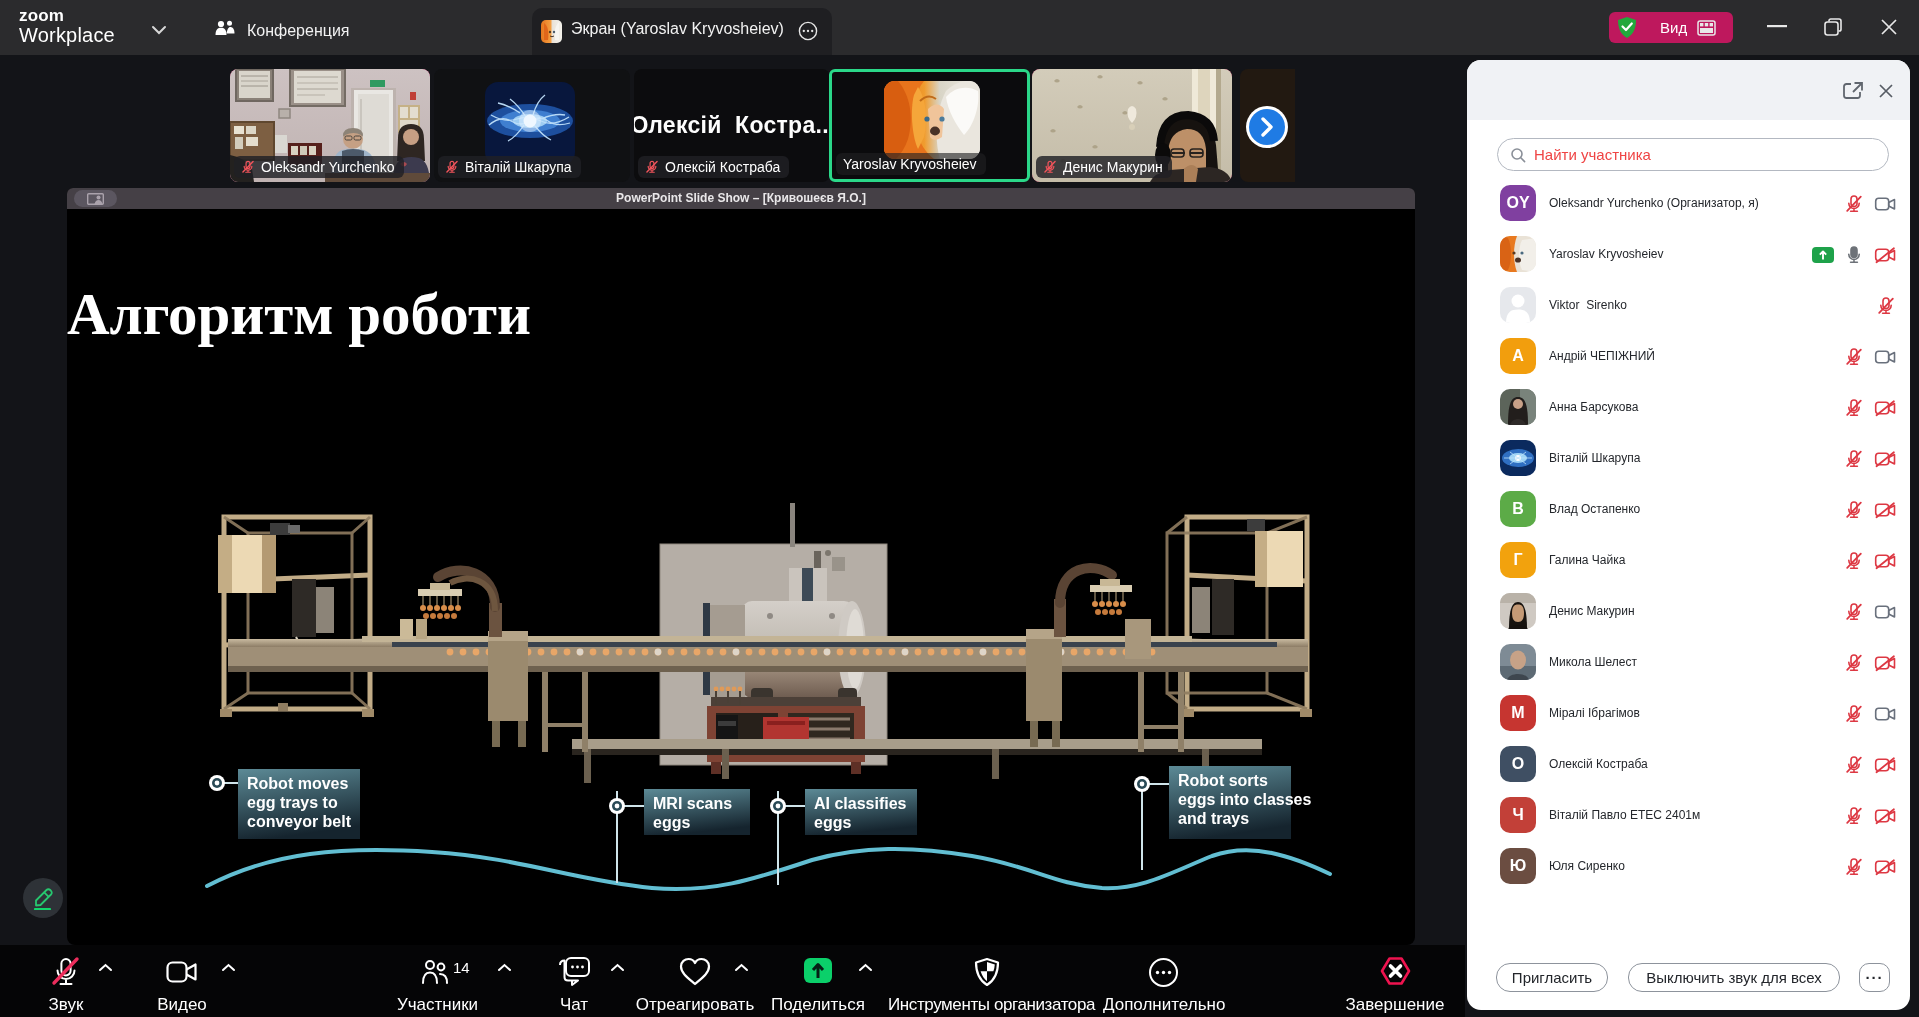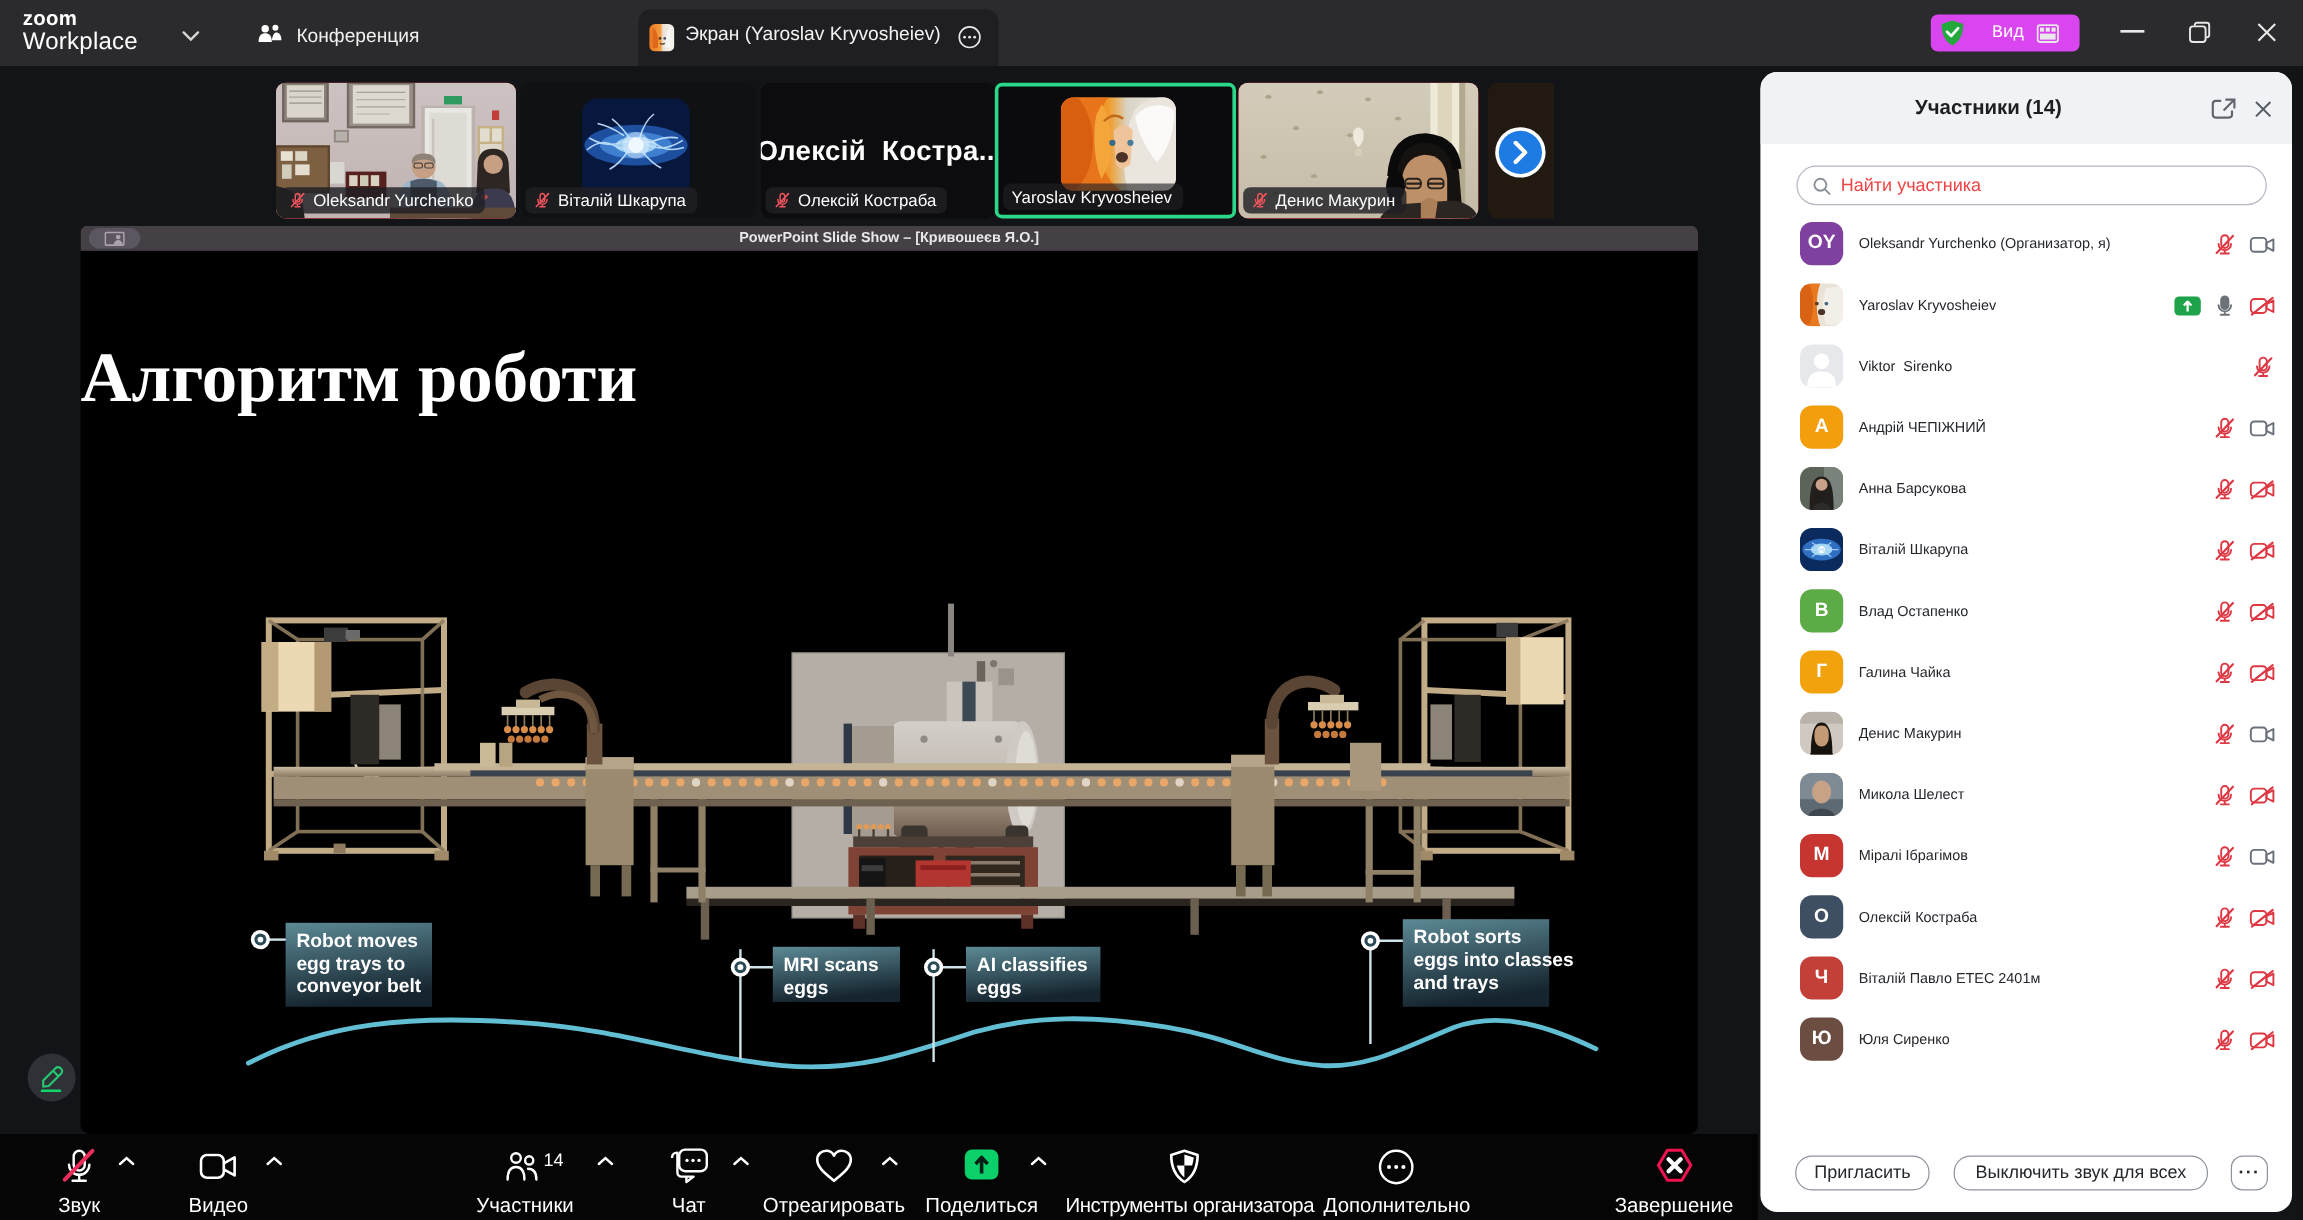--- a/index.html
+++ b/index.html
@@ -8,23 +8,23 @@
   .abs { position:absolute; }
   
   #topbar { position:absolute; left:0; top:0; width:1919px; height:55px; background:#2b2b2d; }
   #zoomlogo { position:absolute; left:19px; top:7px; color:#fff; line-height:1; }
   #zoomlogo .z1 { font-size:17px; font-weight:bold; letter-spacing:.2px; }
   #zoomlogo .z2 { font-size:20px; font-weight:400; margin-top:1px; letter-spacing:.2px; }
   .tabtext { color:#f2f2f2; font-size:16px; }
   #activetab { position:absolute; left:532px; top:8px; width:300px; height:47px;
      background:#1f1f22; border-radius:10px 10px 0 0; }
   #viewpill { position:absolute; left:1609px; top:12px; width:124px; height:31px;
-     background:#d946ef; border-radius:6px;font-family:Liberation Mono, monospace; }
+     background:#be185d; border-radius:6px; }
   
-  .tile { position:absolute; top:69px; height:113px; border-radius:8px; overflow:hidden; background:#ef4444; }
+  .tile { position:absolute; top:69px; height:113px; border-radius:8px; overflow:hidden; background:#be185d; }
   .nametag { position:absolute; left:4px; bottom:4px; height:22px; background:rgba(32,32,36,.82);
      border-radius:6px; display:flex; align-items:center; padding:0 9px 0 7px; gap:6px; }
   .nametag span { color:#fff; font-size:14px; white-space:nowrap; }
   
   #slidewin { position:absolute; left:67px; top:188px; width:1348px; height:757px;
      border-radius:6px 6px 8px 8px; overflow:hidden; background:#000; }
   #slidetitle { position:absolute; left:0; top:0; width:100%; height:21px; background:#454046;
      color:#e9e7e9; font-size:12px; font-weight:bold; text-align:center; line-height:21px; }
   #slidetitle .pill { position:absolute; left:7px; top:2px; width:43px; height:17px;
      background:#5b5660; border-radius:9px; }
@@ -837,21 +837,20 @@
       <path d="M14.2 7.5 L20 4.5 V14 L14.2 11 Z" stroke-linejoin="round"></path>
       <line x1="2" y1="16.2" x2="19.4" y2="2.2" stroke-width="1.8" stroke-linecap="round"></line>
     </g>
   </defs>
 </svg>
 
 <div id="panel">
 
   <div id="panelhead">
 
-    <div id="paneltitle">Участники (14)</div>
 
     <svg class="abs" style="left:375px;top:21px" width="22" height="20" viewBox="0 0 22 20">
       <path d="M9 3 H4.5 C2.9 3 2 3.9 2 5.5 v9 C2 16.1 2.9 17 4.5 17 h11 c1.6 0 2.5 -.9 2.5 -2.5 V11" fill="none" stroke="#60666e" stroke-width="1.8"></path>
       <path d="M12.5 2 H20 V9.5 M20 2 L11 11" fill="none" stroke="#60666e" stroke-width="1.8"></path>
     </svg>
     <svg class="abs" style="left:411px;top:23px" width="16" height="16" viewBox="0 0 16 16">
         <path d="M2 2 L14 14 M14 2 L2 14" stroke="#565c64" stroke-width="1.7"></path>
       </svg>
   </div>
 

